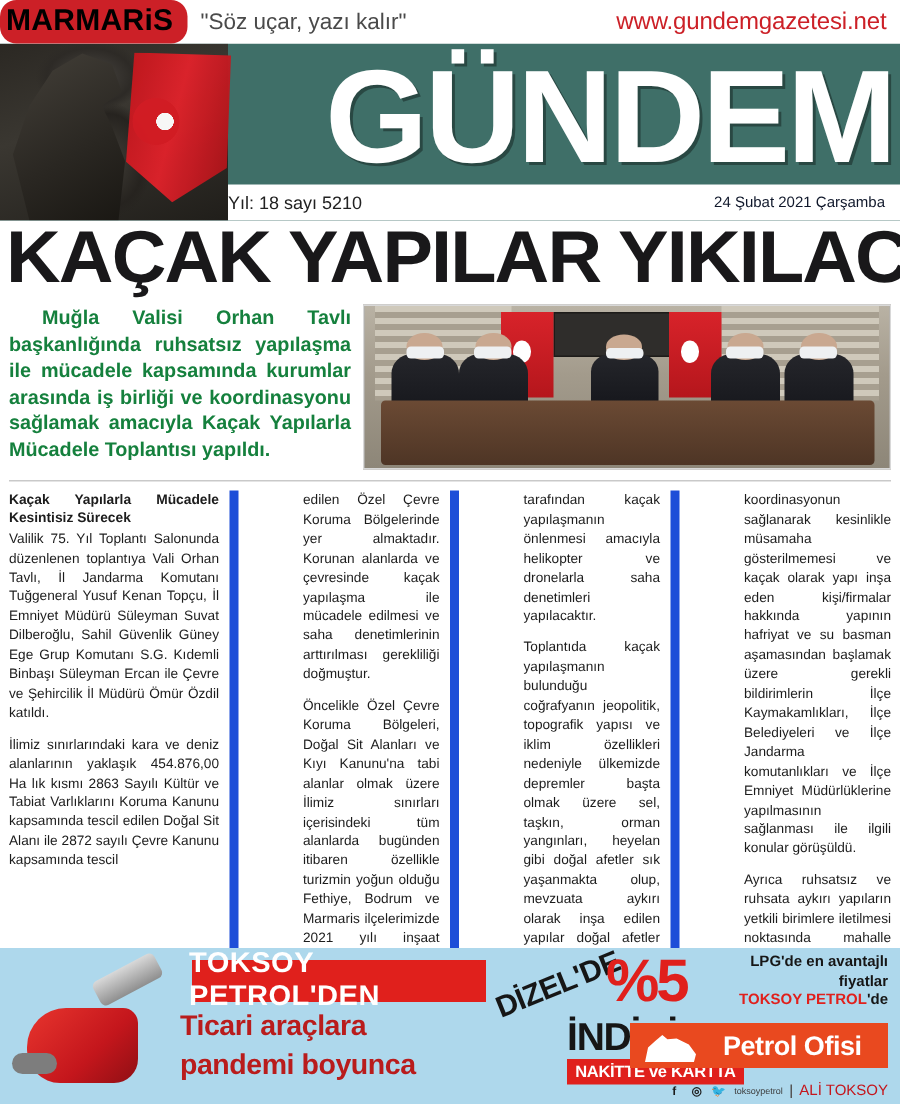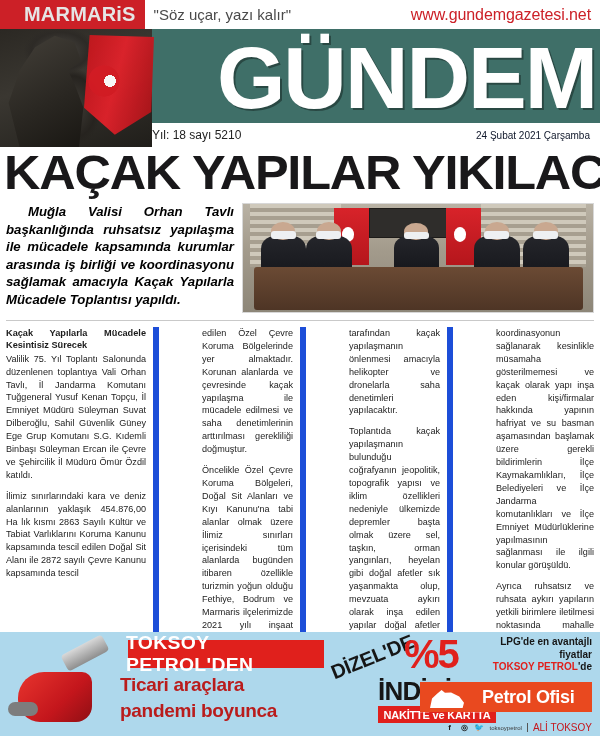--- a/index.html
+++ b/index.html
@@ -10,24 +10,25 @@
     font-family:"Liberation Sans", sans-serif;
     color:#1a1a1a;
     overflow:hidden;
     position:relative;
   }
   .page{width:600px;height:736px;position:relative;overflow:hidden;}
 
   
   .topbar{height:29px;display:flex;align-items:stretch;background:#ffffff;position:relative;z-index:5;}
   .brand-tag{
-    background:#cc2027;color:#e5e5e5;
+    background:#cc2027;color:#000000;
     font-size:20px;font-weight:bold;letter-spacing:.2px;
-    display:flex;align-items:center;padding:0 9px 0 24px;
-    font-family:"Liberation Sans", sans-serif;
+    display:flex;align-items:center;padding:0 9px 0 4px;
+    font-family:"Liberation Sans", sans-serif;
+    border-radius:11px;
   }
   .slogan{
     display:flex;align-items:center;padding-left:9px;
     font-size:15px;color:#4a4a4a;
     font-family:"Liberation Sans", sans-serif;
   }
   .site-url{
     margin-left:auto;display:flex;align-items:center;padding-right:9px;
     font-size:16px;color:#cc2027;font-weight:normal;
     letter-spacing:-.1px;
@@ -87,22 +88,22 @@
     letter-spacing:-1.2px;color:#19181a;
     font-family:"Liberation Sans", sans-serif;
     transform:scaleX(1.03);transform-origin:left center;
     white-space:nowrap;
   }
 
   
   .lead-row{display:flex;padding:7px 6px 0 6px;}
   .lead-text{
     width:228px;font-size:13.2px;line-height:1.33;
-    font-style:italic;font-weight:bold;text-align:justify;
-    color:#000000;padding-right:6px;
+    font-weight:bold;text-align:justify;
+    color:#15803d;padding-right:6px;
   }
   .lead-text .indent{display:inline-block;width:22px;}
   .photo{
     flex:1;height:108px;position:relative;overflow:hidden;
     border:1px solid #d8d8d8;background:#8d8a84;margin-left:2px;
   }
   .photo .wall{position:absolute;inset:0;background:linear-gradient(180deg,#b9b2a4 0%,#a39b8c 42%,#8d8678 100%);}
   .photo .blind{position:absolute;top:0;height:58%;background:repeating-linear-gradient(180deg,#cfc9bb 0 4px,#a79f90 4px 8px);}
   .photo .blind.l{left:2%;width:26%;}
   .photo .blind.r{right:2%;width:30%;}

